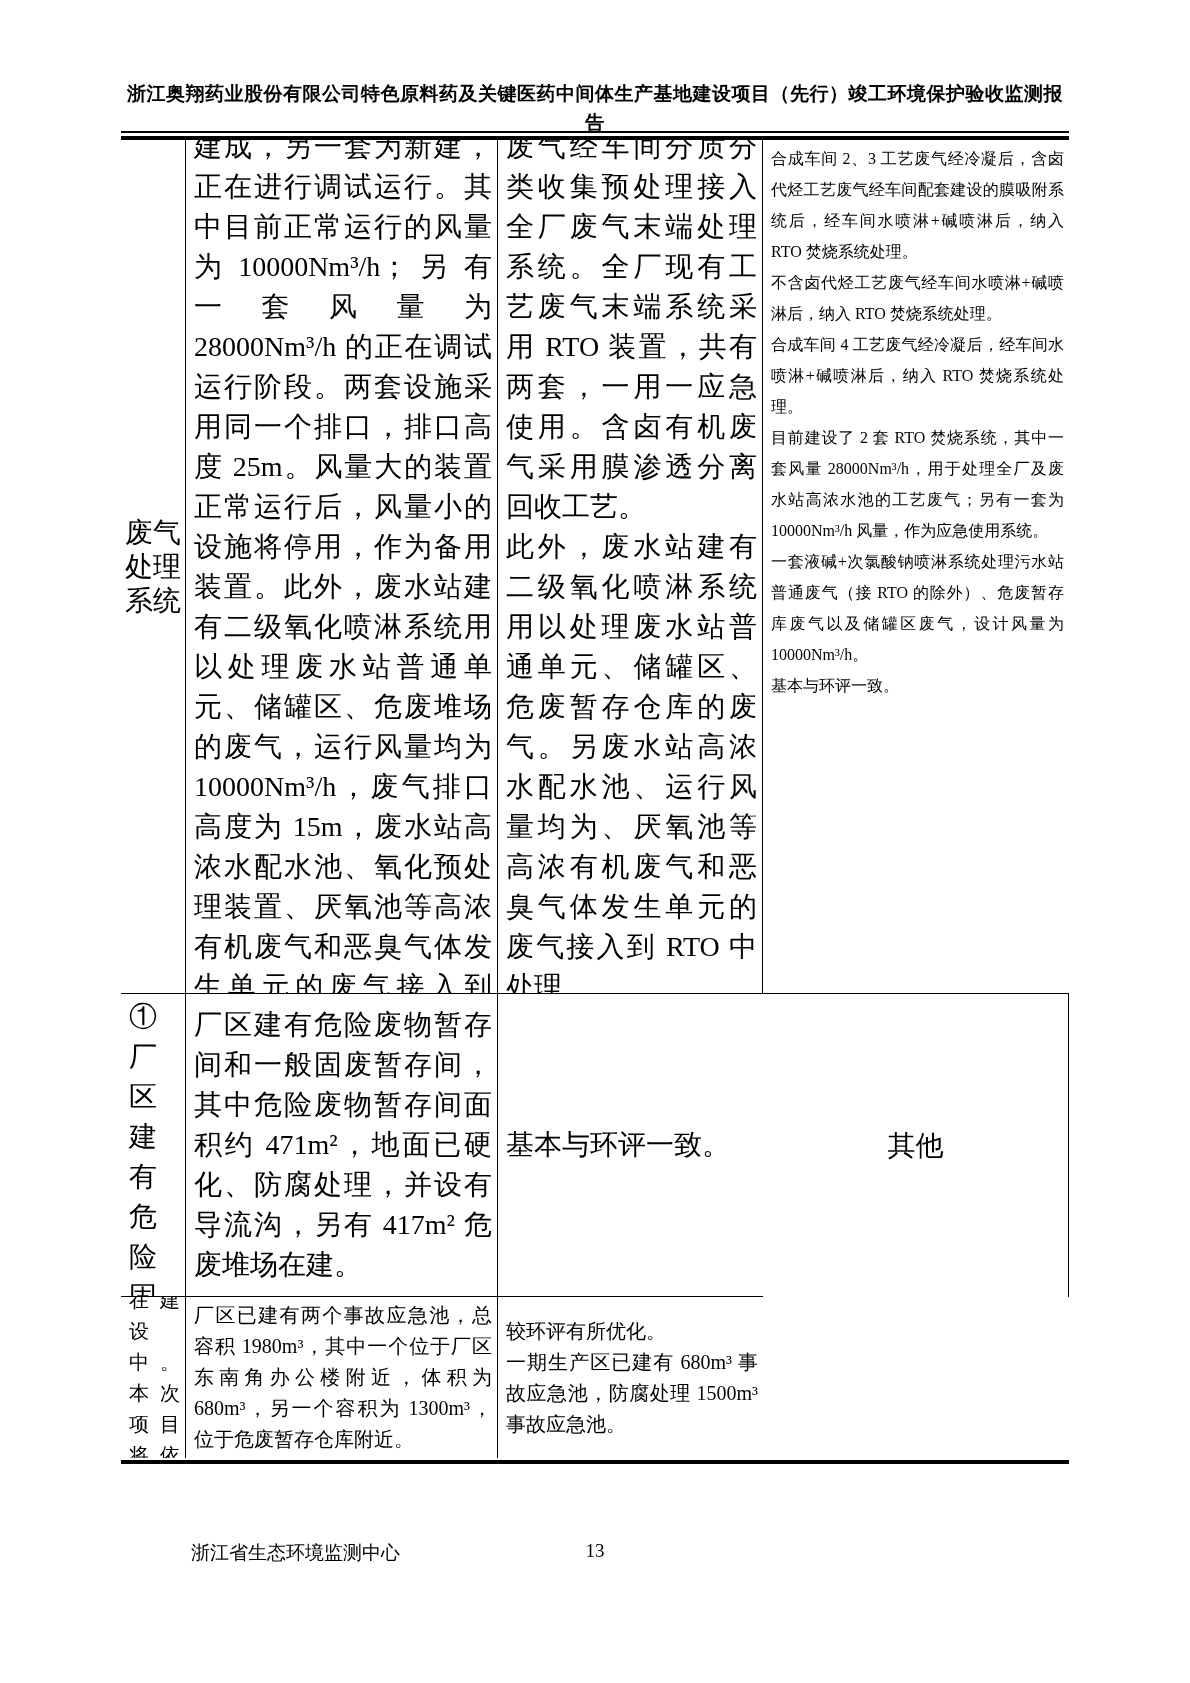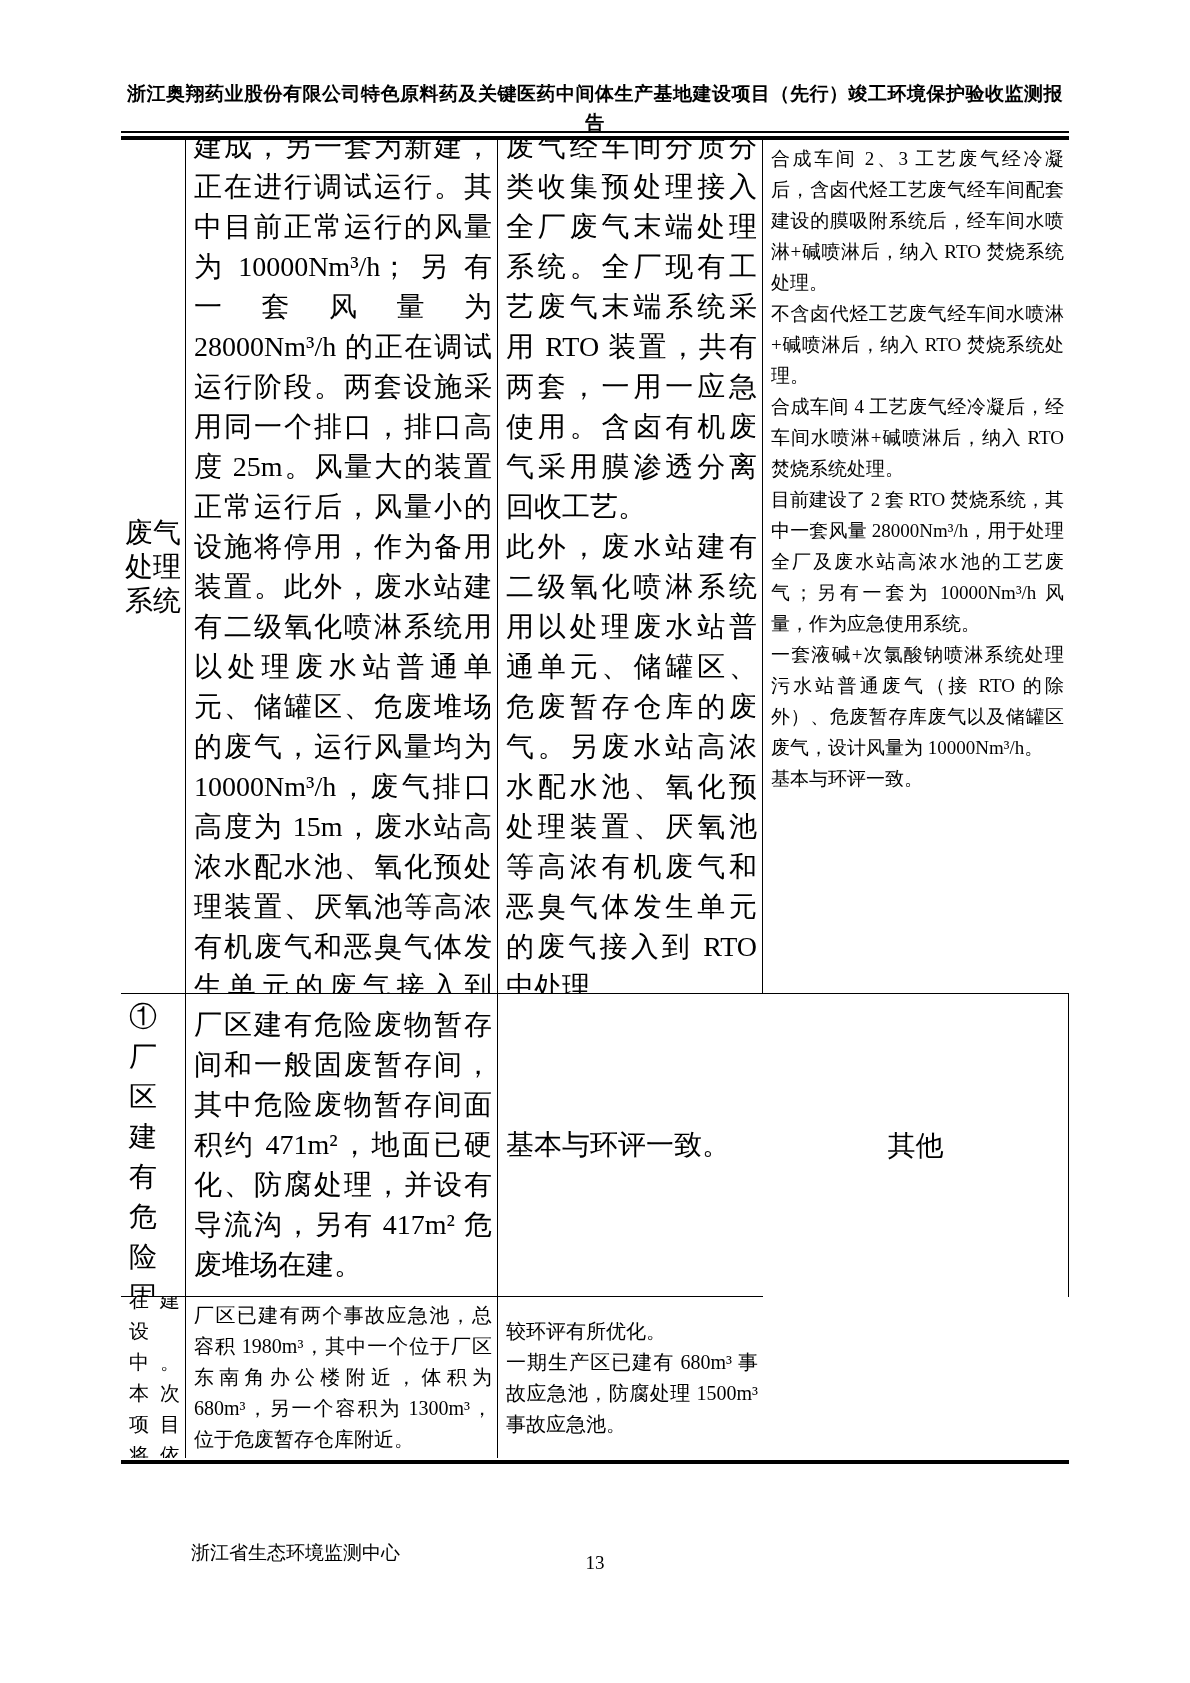--- a/index.html
+++ b/index.html
@@ -45,44 +45,44 @@
   }
   .br{border-right:1.5px solid #000;}
   .bb{border-bottom:1.5px solid #000;}
   .lbl{
     display:flex;align-items:center;justify-content:center;
     text-align:center;white-space:normal;
     padding:0 4px;line-height:34px;
   }
   .vc{display:flex;flex-direction:column;justify-content:center;}
   .tight{font-size:20px;line-height:31px;}
-  .dense{font-size:19px;line-height:31px;}
+  .dense{font-size:16px;line-height:31px;}
   .footer{
     position:absolute;
     left:121px;top:1540px;width:948px;height:30px;
     font-size:19px;
   }
   .footer-org{position:absolute;left:70px;top:0;}
-  .footer-page{position:absolute;left:0;width:100%;text-align:center;top:12px;}
+  .footer-page{position:absolute;left:0;width:100%;text-align:center;top:0;}
 </style>
 </head>
 <body>
 
 <div class="page">
 
   <div class="header-title">浙江奥翔药业股份有限公司特色原料药及关键医药中间体生产基地建设项目（先行）竣工环境保护验收监测报告</div>
   <div class="header-rule"></div>
 
   <div class="ctable">
 
     <div class="cell lbl br bb">废气处理系统</div>
     <div class="cell br bb vc">　　全厂现有工艺废气末端系统采用 RTO 装置，共有两套，一套已建成，另一套为新建，正在进行调试运行。其中目前正常运行的风量为 10000Nm³/h； 另 有 一 套 风 量 为 28000Nm³/h 的正在调试运行阶段。两套设施采用同一个排口，排口高度 25m。风量大的装置正常运行后，风量小的设施将停用，作为备用装置。此外，废水站建有二级氧化喷淋系统用以处理废水站普通单元、储罐区、危废堆场的废气，运行风量均为 10000Nm³/h，废气排口高度为 15m，废水站高浓水配水池、氧化预处理装置、厌氧池等高浓有机废气和恶臭气体发生单元的废气接入到 RTO 中处理。
 本次项目将依托上述设施。</div>
     <div class="cell br bb vc">废气经车间分质分类收集预处理接入全厂废气末端处理系统。全厂现有工艺废气末端系统采用 RTO 装置，共有两套，一用一应急使用。含卤有机废气采用膜渗透分离回收工艺。
-此外，废水站建有二级氧化喷淋系统用以处理废水站普通单元、储罐区、危废暂存仓库的废气。另废水站高浓水配水池、氧化预处理装置、厌氧池等高浓有机废气和恶臭气体发生单元的废气接入到 RTO 中处理。</div>
+此外，废水站建有二级氧化喷淋系统用以处理废水站普通单元、储罐区、危废暂存仓库的废气。另废水站高浓水配水池、运行风量均为、厌氧池等高浓有机废气和恶臭气体发生单元的废气接入到 RTO 中处理。</div>
     <div class="cell bb dense">合成车间 2、3 工艺废气经冷凝后，含卤代烃工艺废气经车间配套建设的膜吸附系统后，经车间水喷淋+碱喷淋后，纳入 RTO 焚烧系统处理。
 不含卤代烃工艺废气经车间水喷淋+碱喷淋后，纳入 RTO 焚烧系统处理。
 合成车间 4 工艺废气经冷凝后，经车间水喷淋+碱喷淋后，纳入 RTO 焚烧系统处理。
 目前建设了 2 套 RTO 焚烧系统，其中一套风量 28000Nm³/h，用于处理全厂及废水站高浓水池的工艺废气；另有一套为 10000Nm³/h 风量，作为应急使用系统。
 一套液碱+次氯酸钠喷淋系统处理污水站普通废气（接 RTO 的除外）、危废暂存库废气以及储罐区废气，设计风量为 10000Nm³/h。
 基本与环评一致。</div>
 
     <div class="cell br bb">①厂区建有危险固废暂存间和一般固废暂存间，其中危险固废暂存间面积约 471m²，地面已硬化、防腐处理，并设有导流沟。
 ②厂区建有一套废液焚烧系统（DFTO），用以处置公司内部的废液和废溶剂等液态有机固废。
 本次项目将依托现有 DFTO 装置进行危废处置，另外需要新建危废堆场 200m²以上。</div>

